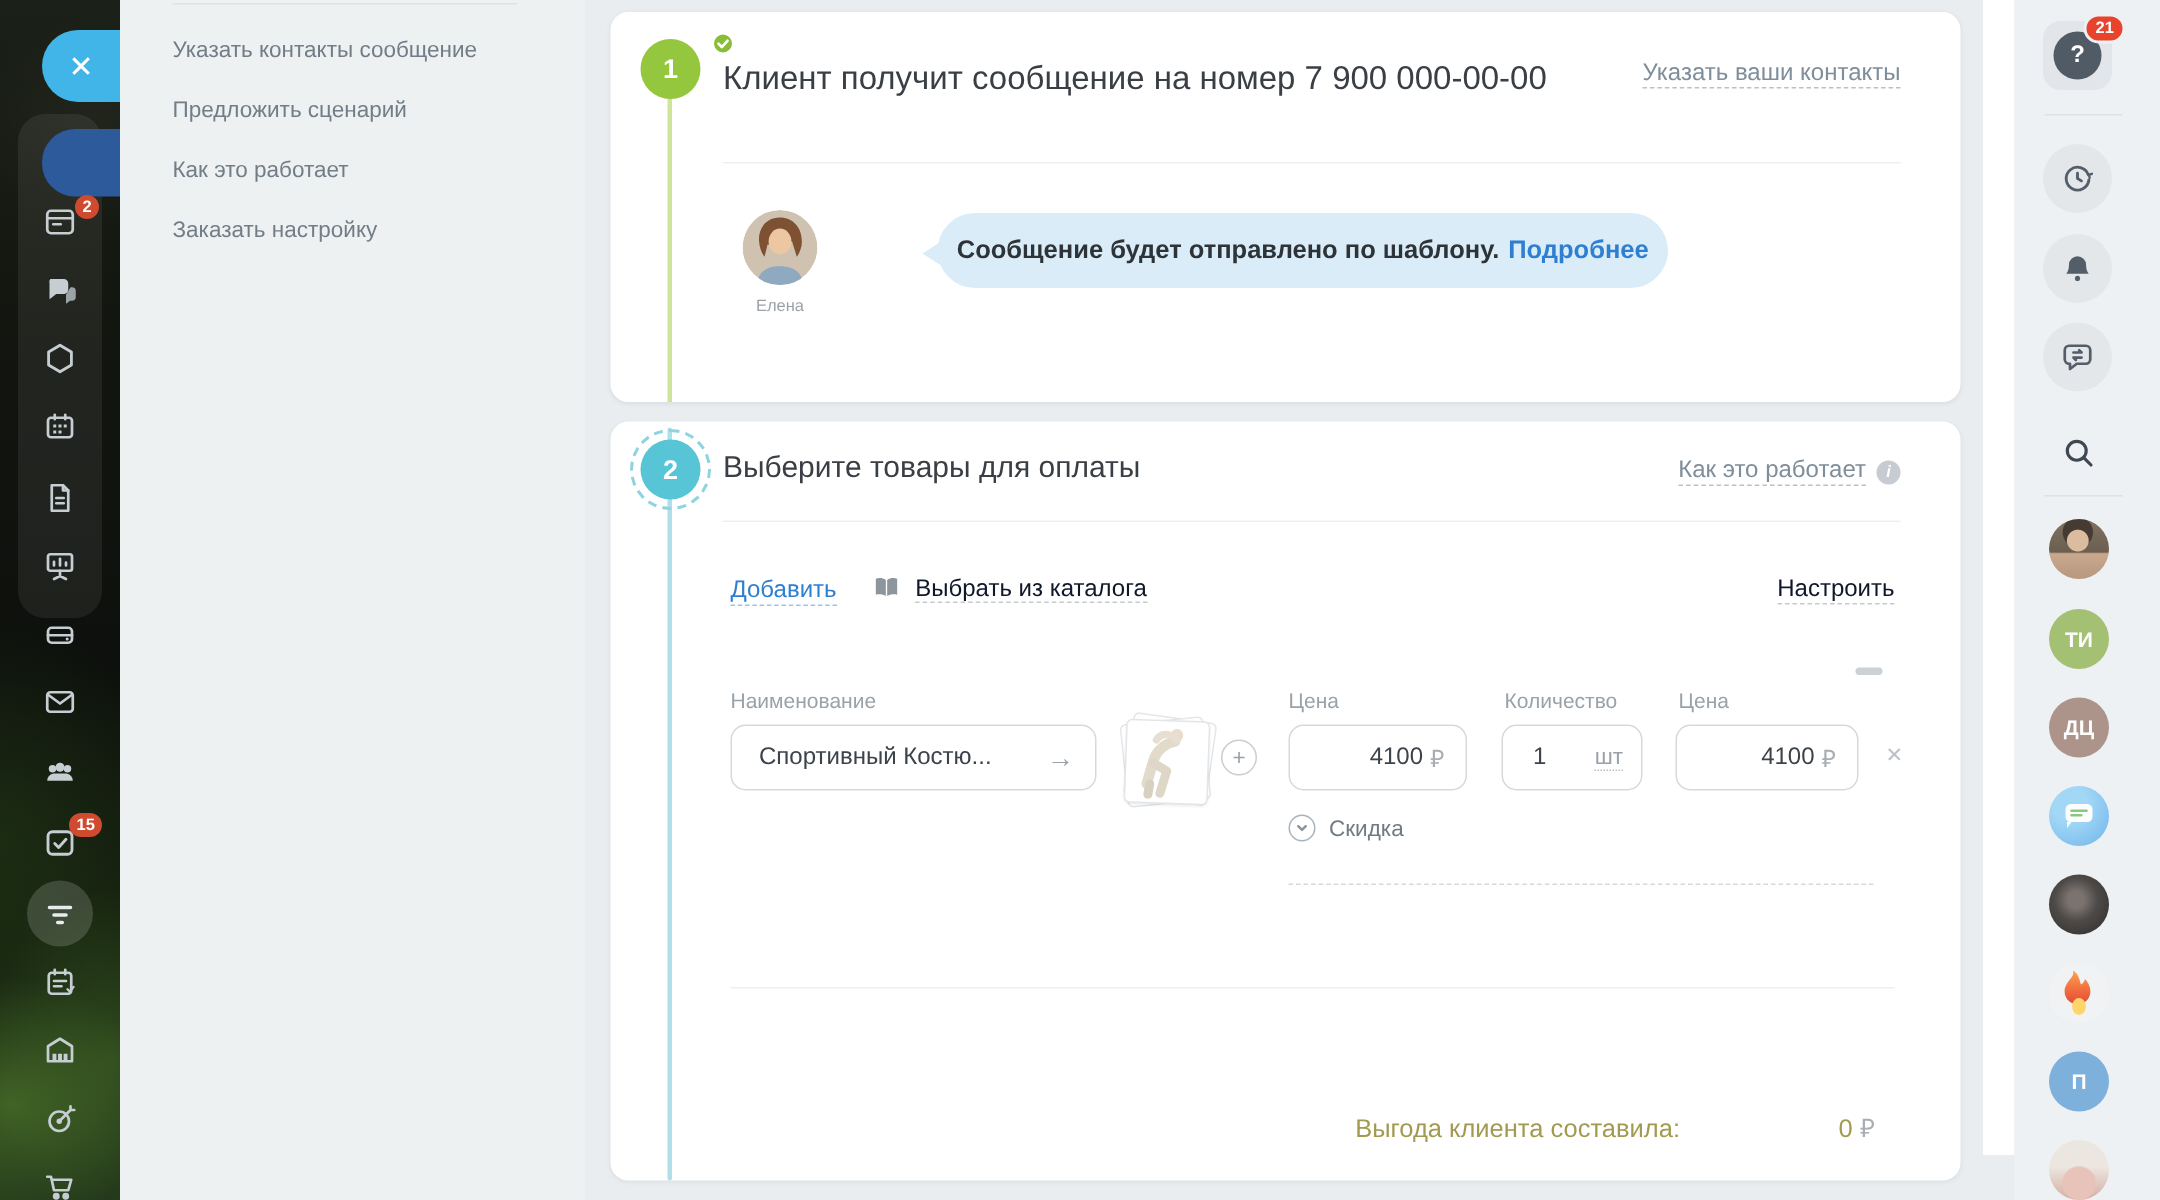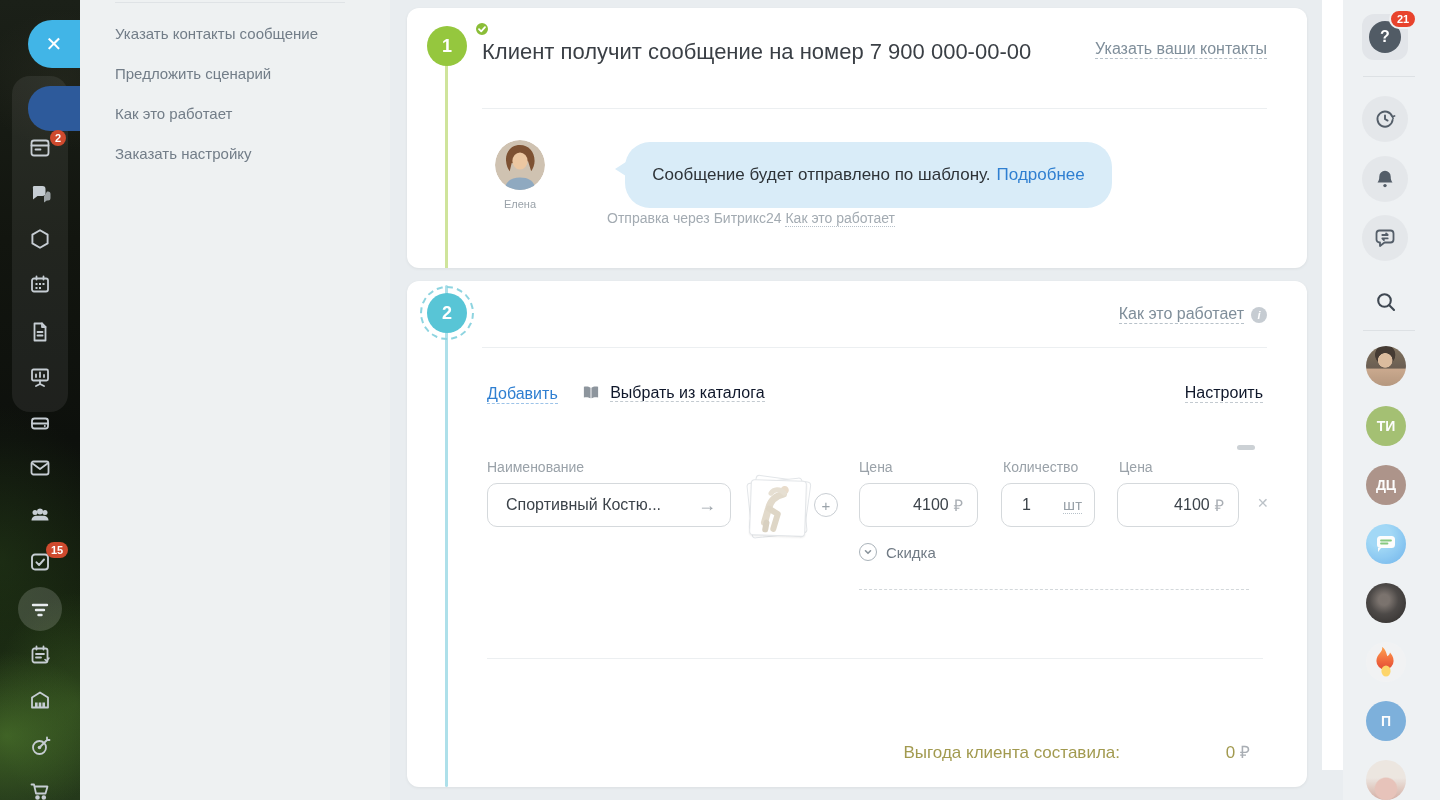--- a/index.html
+++ b/index.html
@@ -54,22 +54,22 @@
   .lnk-blue-dashed { color:#2f7fd1; border-bottom:1px dashed #9cc3e8; cursor:pointer; }
   .lnk-dotted { border-bottom:1px dotted #b7c1c9; cursor:pointer; }
 
   .s1-contacts { right:40px; top:32px; font-size:16px; }
   .hr { border-top:1px solid #eceff1; height:0; }
   .s1-hr { left:75px; right:40px; top:100px; }
 
   .avatar-elena { left:88px; top:132px; width:50px; height:50px; border-radius:50%; overflow:hidden; }
   .avatar-name { left:75px; top:190px; width:76px; text-align:center; font-size:11px; color:#9aa2a9; }
 
-  .bubble { left:218px; top:134px; width:487px; height:66px; background:#d9ecf8; border-radius:25px;
-    display:flex; align-items:center; justify-content:center; font-size:17px; color:#2e3338; }
+  .bubble { left:218px; top:134px; width:487px; height:50px; background:#d9ecf8; border-radius:25px;
+    display:flex; align-items:center; justify-content:center; font-size:17px; color:#2e3338;font-weight:bold; }
   .bubble-tail { left:208px; top:152px; width:0; height:0; border-top:9px solid transparent;
     border-bottom:9px solid transparent; border-right:14px solid #d9ecf8; }
   .bubble a { color:#2f7fd1; text-decoration:none; margin-left:6px; cursor:pointer; }
   .s1-footnote { left:200px; top:202px; font-size:14px; color:#a3abb2; }
   .s1-footnote .lnk-dotted { color:#a3abb2; }
 
   .s2-how { right:40px; top:24px; font-size:16px; display:flex; align-items:center; gap:7px; }
   .info-dot { width:16px; height:16px; border-radius:50%; background:#c6ccd2; color:#fff; font-size:11px;
     font-style:italic; font-weight:bold; display:flex; align-items:center; justify-content:center; }
   .s2-hr1 { left:75px; right:40px; top:66px; }
@@ -305,32 +305,29 @@
       <path d="M9.5 50c1-9.5 7.3-12.5 15.5-12.5S39.5 40.5 40.5 50z" fill="#8fa9c0"></path>
     </svg>
   </div>
   <div class="abs avatar-name">Елена</div>
 
   <div class="abs bubble-tail"></div>
   <div class="abs bubble">
     <span>Сообщение будет отправлено по шаблону.</span>
     <a>Подробнее</a>
   </div>
-  <div class="abs s1-footnote">
-    <span>Отправка через Битрикс24</span>
-    <span class="lnk-dotted">Как это работает</span>
-  </div>
 </div>
 
 <div class="abs card card2">
   <div class="abs teal-line"></div>
   <div class="abs dash-ring"></div>
   <div class="abs step-circle c-teal" style="left:20px; top:12px;">
     <span>2</span>
   </div>
+  <div class="abs s-title s2-title">Выберите товары для оплаты</div>
   <div class="abs s2-how">
     <a class="lnk-dashed">Как это работает</a>
     <span class="info-dot">i</span>
   </div>
   <div class="abs hr s2-hr1"></div>
 
   <div class="abs s2-links">
     <a class="lnk-blue-dashed">Добавить</a>
     <span>
       <span class="book-ico">

